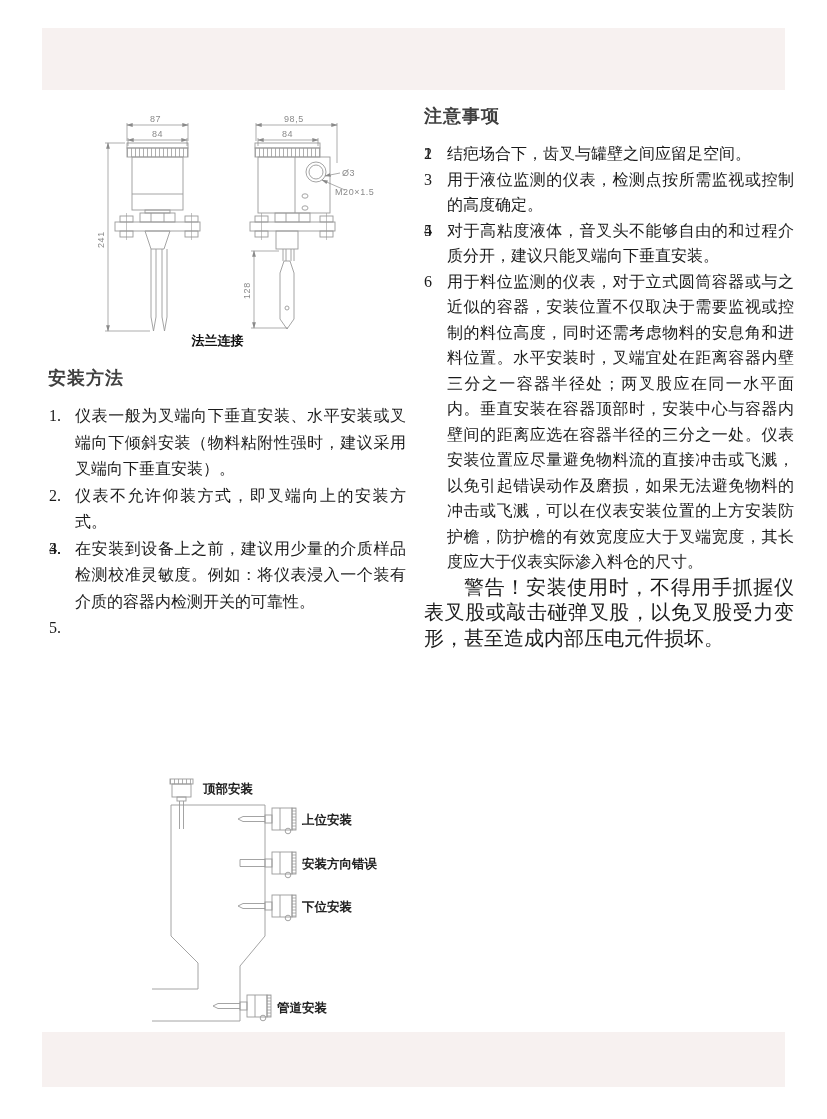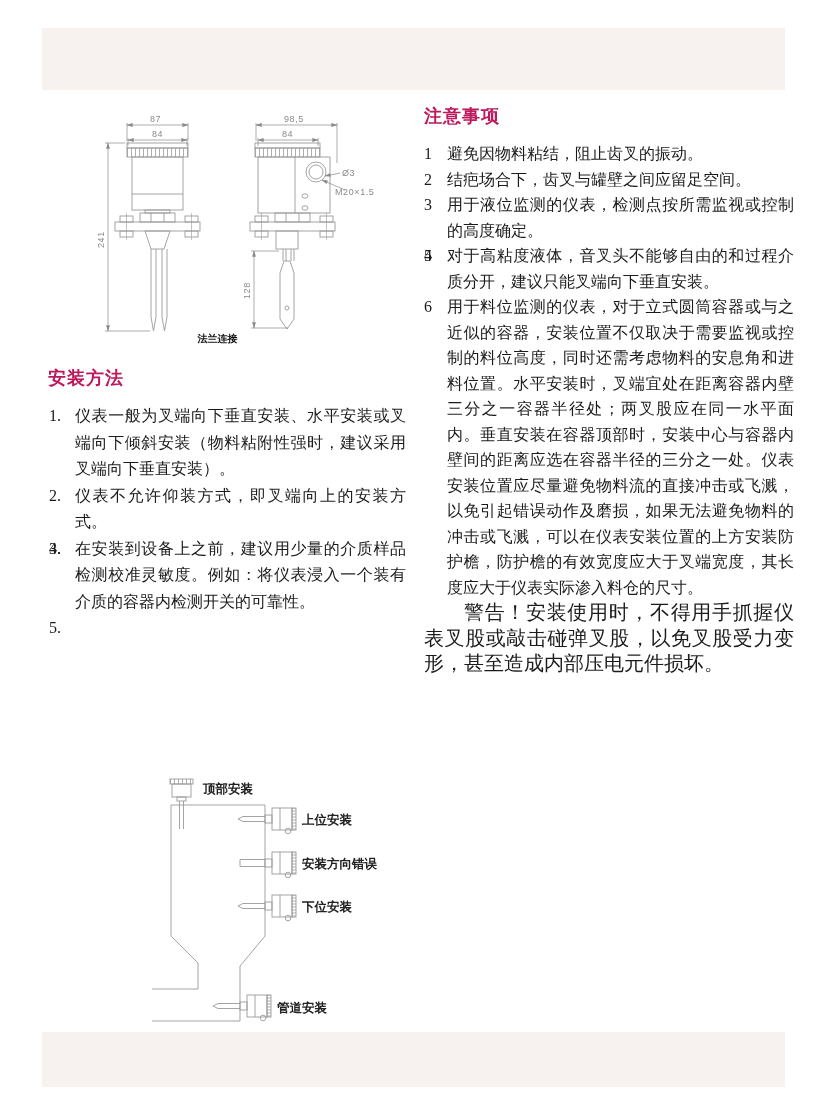--- a/index.html
+++ b/index.html
@@ -5,27 +5,27 @@
   html,body{margin:0;padding:0;background:#ffffff;}
   .page{position:relative;width:816px;height:1119px;background:#ffffff;overflow:hidden;
         font-family:"Liberation Serif","DejaVu Serif",serif;color:#1b1b1b;}
   .band{position:absolute;left:42px;width:743px;background:#f7f1f0;}
   #band-top{top:28px;height:62px;}
   #band-bottom{top:1032px;height:55px;}
 
   
   #dim-drawing{position:absolute;left:95px;top:105px;}
   #dim-caption{position:absolute;left:95px;top:332px;width:245px;text-align:center;
-               font-size:10px;font-weight:bold;color:#111;}
+               font-size:13px;font-weight:bold;color:#111;}
 
   
   #install-col{position:absolute;left:48px;top:366px;width:358px;}
   #install-col h2, #notice-col h2{
      font-family:Liberation Sans, sans-serif;
-     font-size:18px;font-weight:bold;color:#be185d;margin:0 0 13px 0;letter-spacing:1px;}
+     font-size:18px;font-weight:bold;color:#404040;margin:0 0 13px 0;letter-spacing:1px;}
   .i-item{position:relative;padding-left:27px;font-size:16px;line-height:26.5px;
           text-align:justify;}
   .i-num{position:absolute;left:1px;top:0;}
 
   
   #notice-col{position:absolute;left:424px;top:104px;width:370px;}
   .n-item{position:relative;padding-left:23px;font-size:16px;line-height:25.5px;
           text-align:justify;}
   .n-num{position:absolute;left:0;top:0;}
   .warning{margin:0;text-indent:2em;font-size:20px;line-height:25.5px;text-align:justify;}
@@ -213,21 +213,20 @@
     <text class="dgl" x="172" y="48">上位安装</text>
     <text class="dgl" x="172" y="92">安装方向错误</text>
     <text class="dgl" x="172" y="135">下位安装</text>
     <text class="dgl" x="147" y="236">管道安装</text>
   </svg>
 
   <div id="notice-col">
     <h2>注意事项</h2>
     <div class="n-item">
       <span class="n-num">1</span>
-      <span>避免因物料粘结，阻止齿叉的振动。</span>
     </div>
     <div class="n-item">
       <span class="n-num">2</span>
       <span>结疤场合下，齿叉与罐壁之间应留足空间。</span>
     </div>
     <div class="n-item">
       <span class="n-num">3</span>
       <span>用于液位监测的仪表，检测点按所需监视或控制的高度确定。</span>
     </div>
     <div class="n-item">

